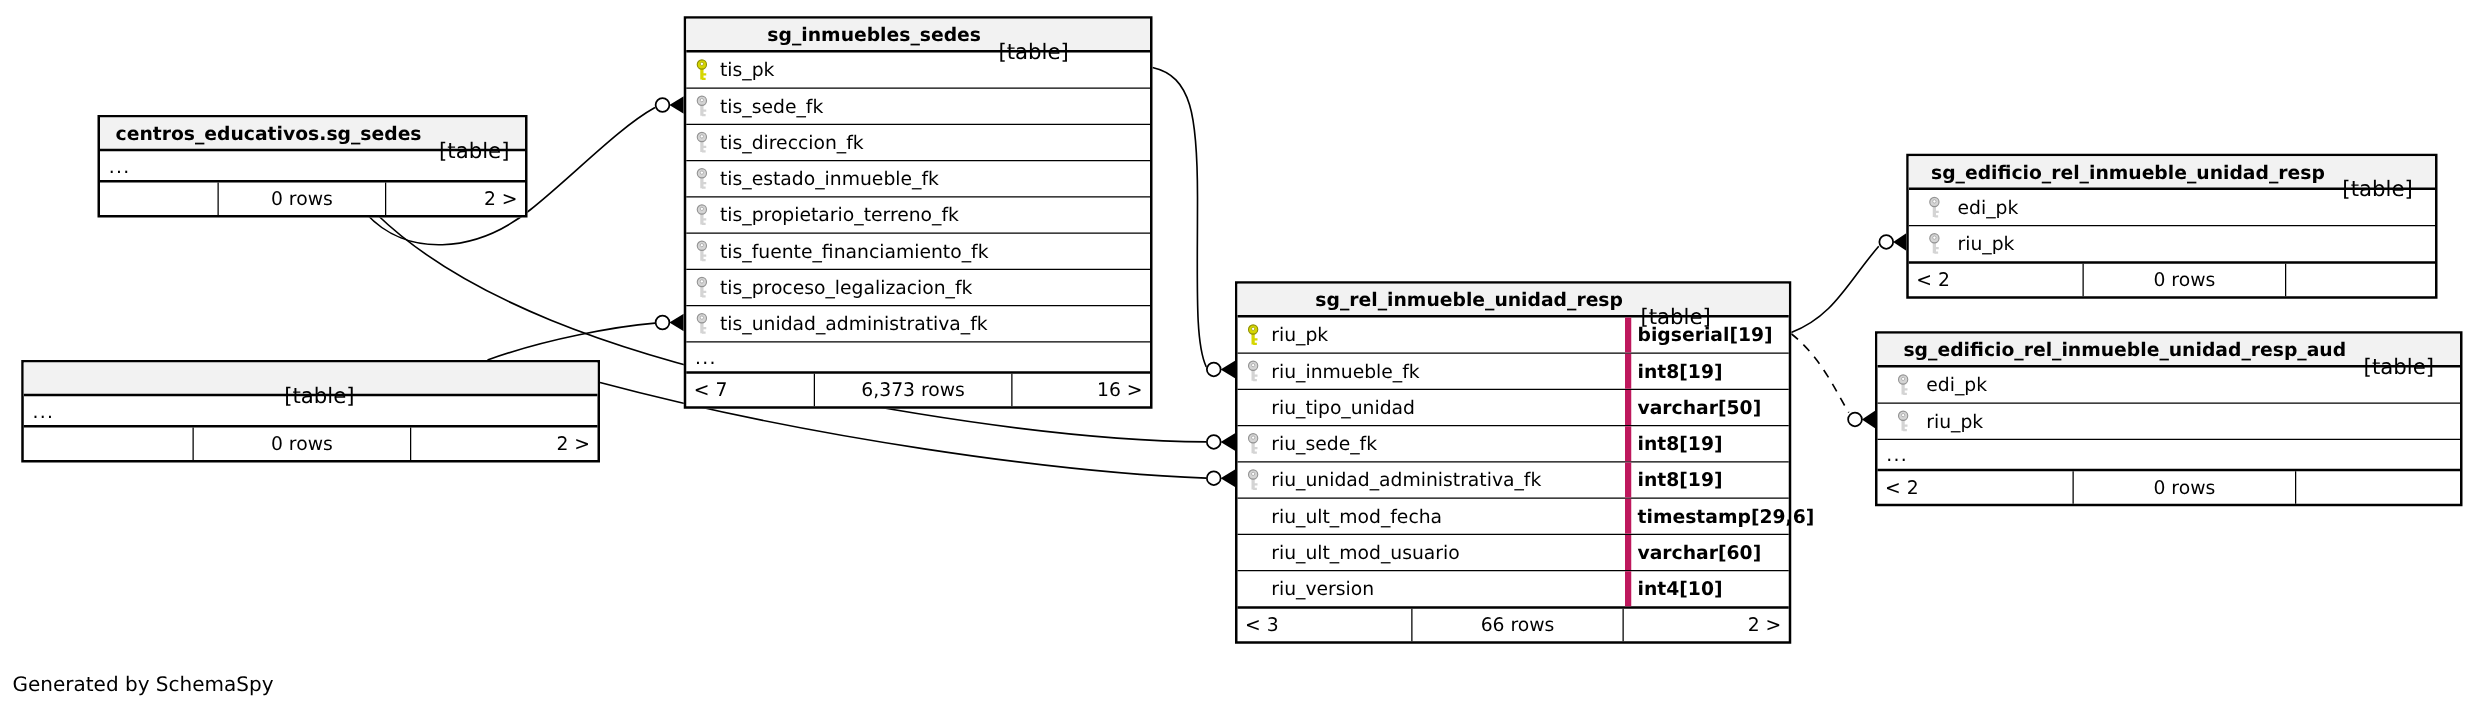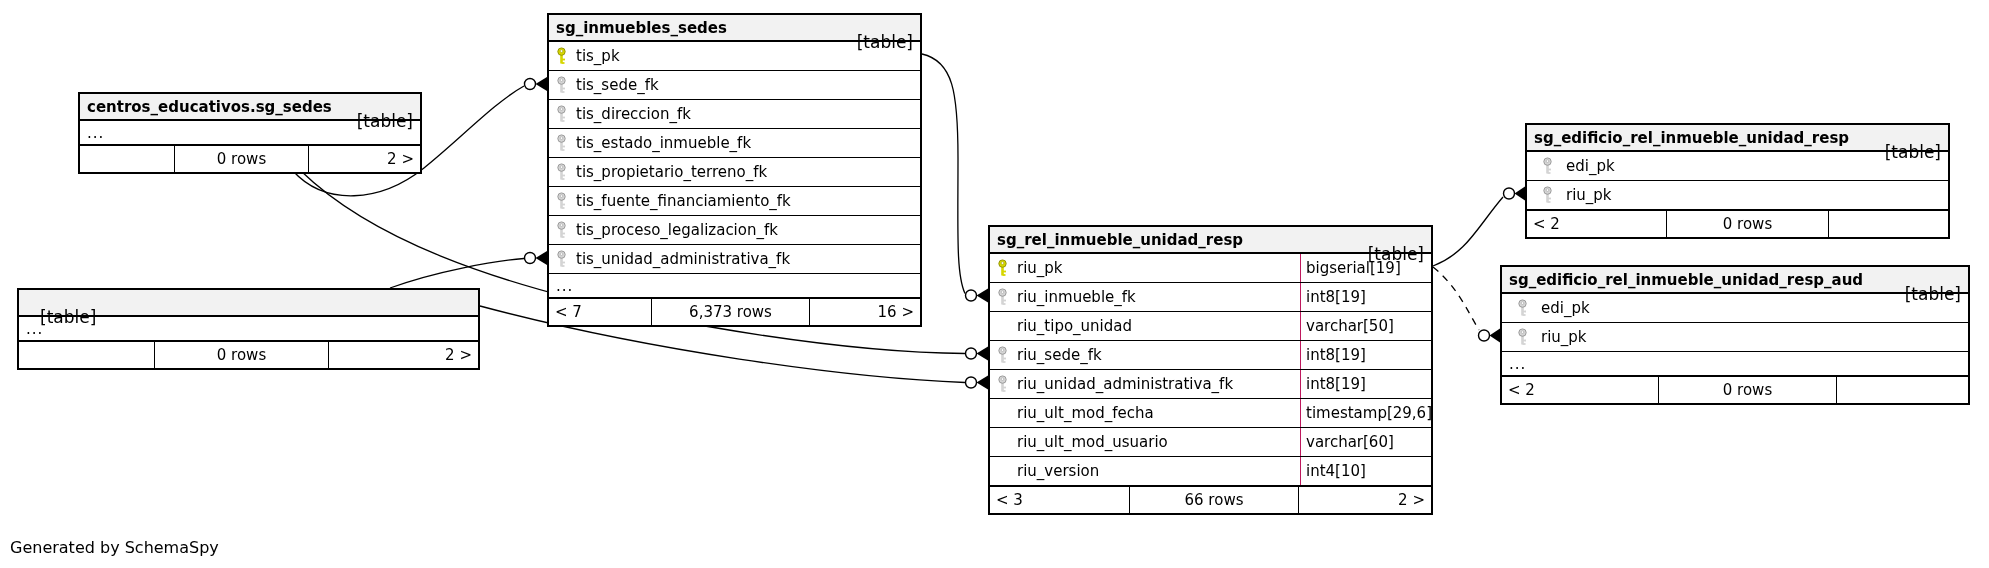--- a/index.html
+++ b/index.html
@@ -1,34 +1,34 @@
 <!DOCTYPE html>
 <html><head>
 <meta charset="utf-8">
 <style>
   html,body{margin:0;padding:0;background:#fff;}
   #canvas{position:relative;width:1989px;height:568px;background:#ffffff;
           font-family:"DejaVu Sans","Liberation Sans",sans-serif;color:#000;overflow:hidden;}
   svg.wires{position:absolute;left:0;top:0;pointer-events:none;}
 
   .tbl{position:absolute;background:#fff;border:2px solid #000;box-sizing:border-box;}
-  .hdr{display:flex;justify-content:space-between;align-items:center;height:25px;
+  .hdr{display:flex;justify-content:center;align-items:center;height:25px;
        background:#f2f2f2;border-bottom:2px solid #000;padding:0 7px;}
   .ttl{font-weight:bold;font-size:15px;white-space:nowrap;}
   .badge{font-size:17px;white-space:nowrap;margin-left:14px;margin-top:28px;}
   .row{display:flex;align-items:center;height:28px;border-top:1px solid #000;font-size:15px;}
   .rows .row:first-child{border-top:none;}
   .row.ell{height:23px;}
   .row.ell span{padding-left:7px;letter-spacing:1px;}
   .icon{width:11px;display:flex;align-items:center;justify-content:center;margin:0 9px 0 7px;flex:none;}
   .wideind .icon{margin:0 13px 0 15px;}
   .lbl{white-space:nowrap;}
   .typed .lbl{flex:none;width:283px;}
   .typ{flex:1;align-self:stretch;display:flex;align-items:center;
-       border-left:1px solid #be185d;padding-left:5px;white-space:nowrap;}
+       border-left:5px solid #be185d;padding-left:5px;white-space:nowrap;font-weight:bold;}
   .ftr{display:grid;height:26px;border-top:2px solid #000;font-size:15px;align-items:center;}
   .fc{height:100%;display:flex;align-items:center;box-sizing:border-box;padding:0 6px;}
   .fc.c1,.fc.c2{border-right:1px solid #000;}
   .fc.c2{justify-content:center;text-align:right;}
   .fc.c3{justify-content:flex-end;}
 
   
   .t0{left:78px;top:92px;width:344px;}
   .t1{left:547px;top:13px;width:375px;}
   .t2{left:17px;top:288px;width:463px;}

